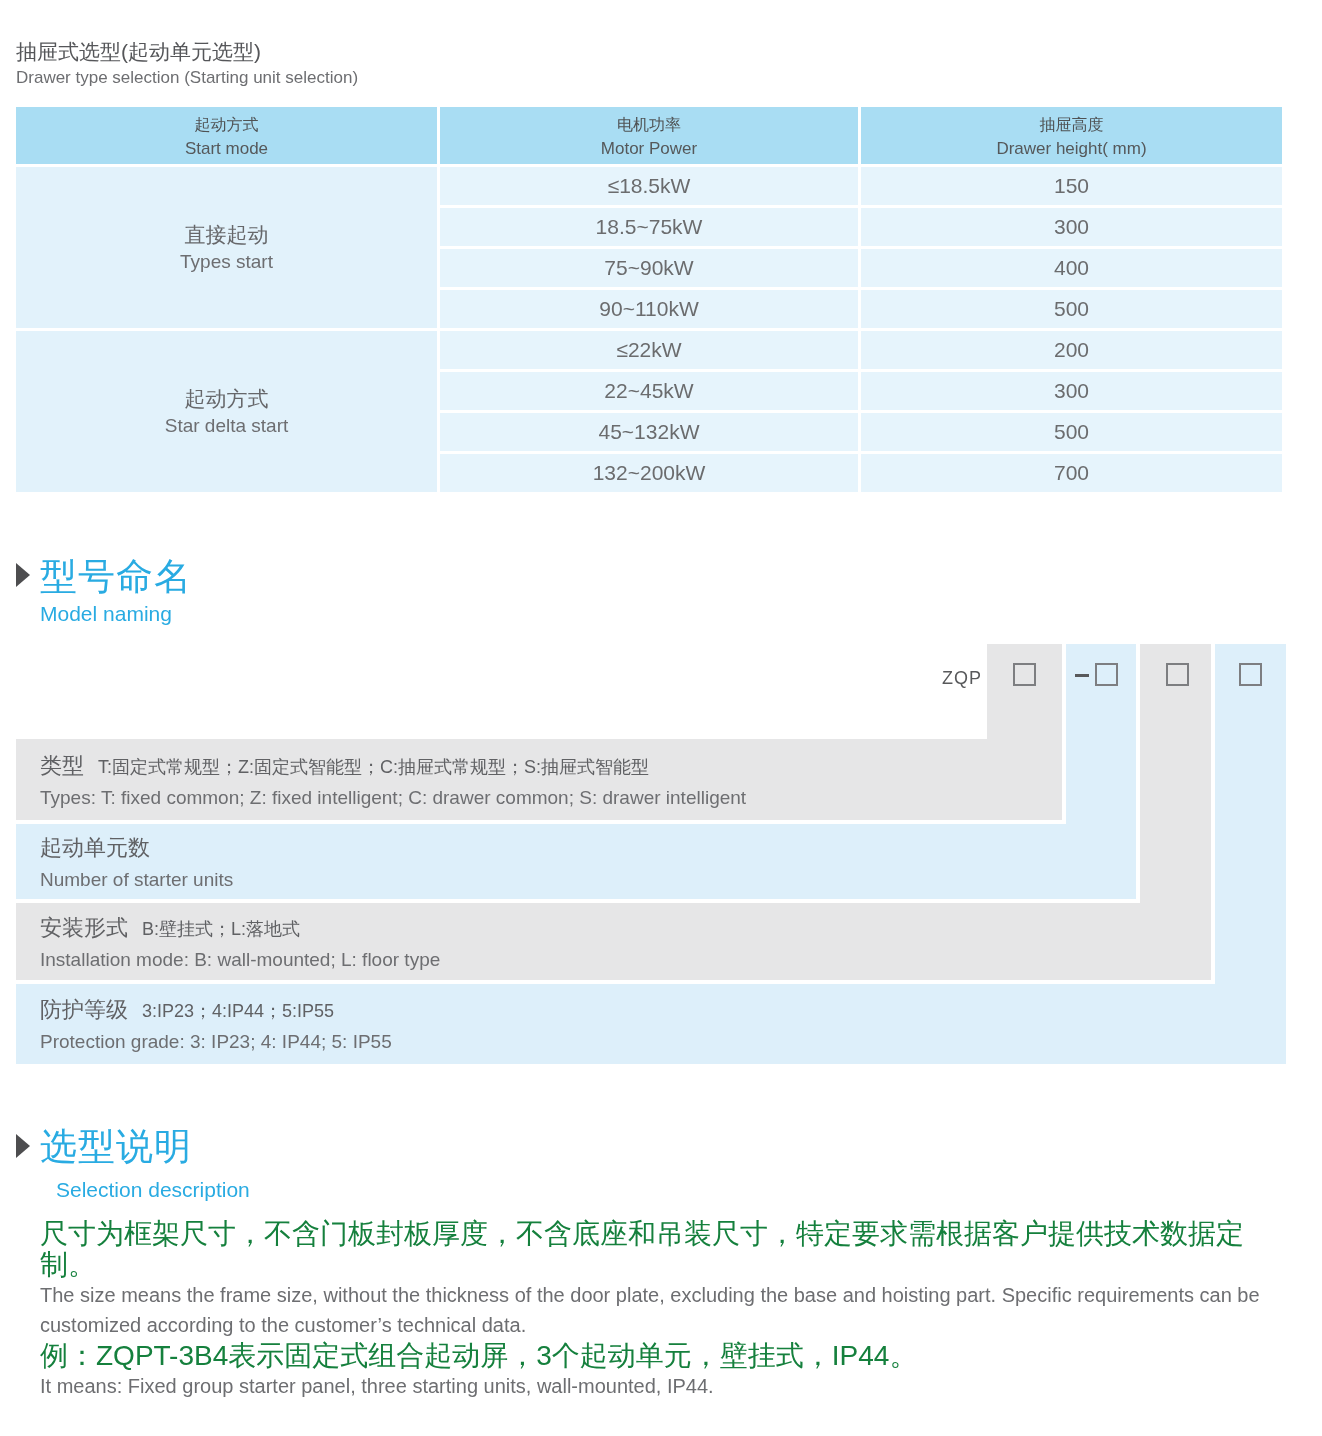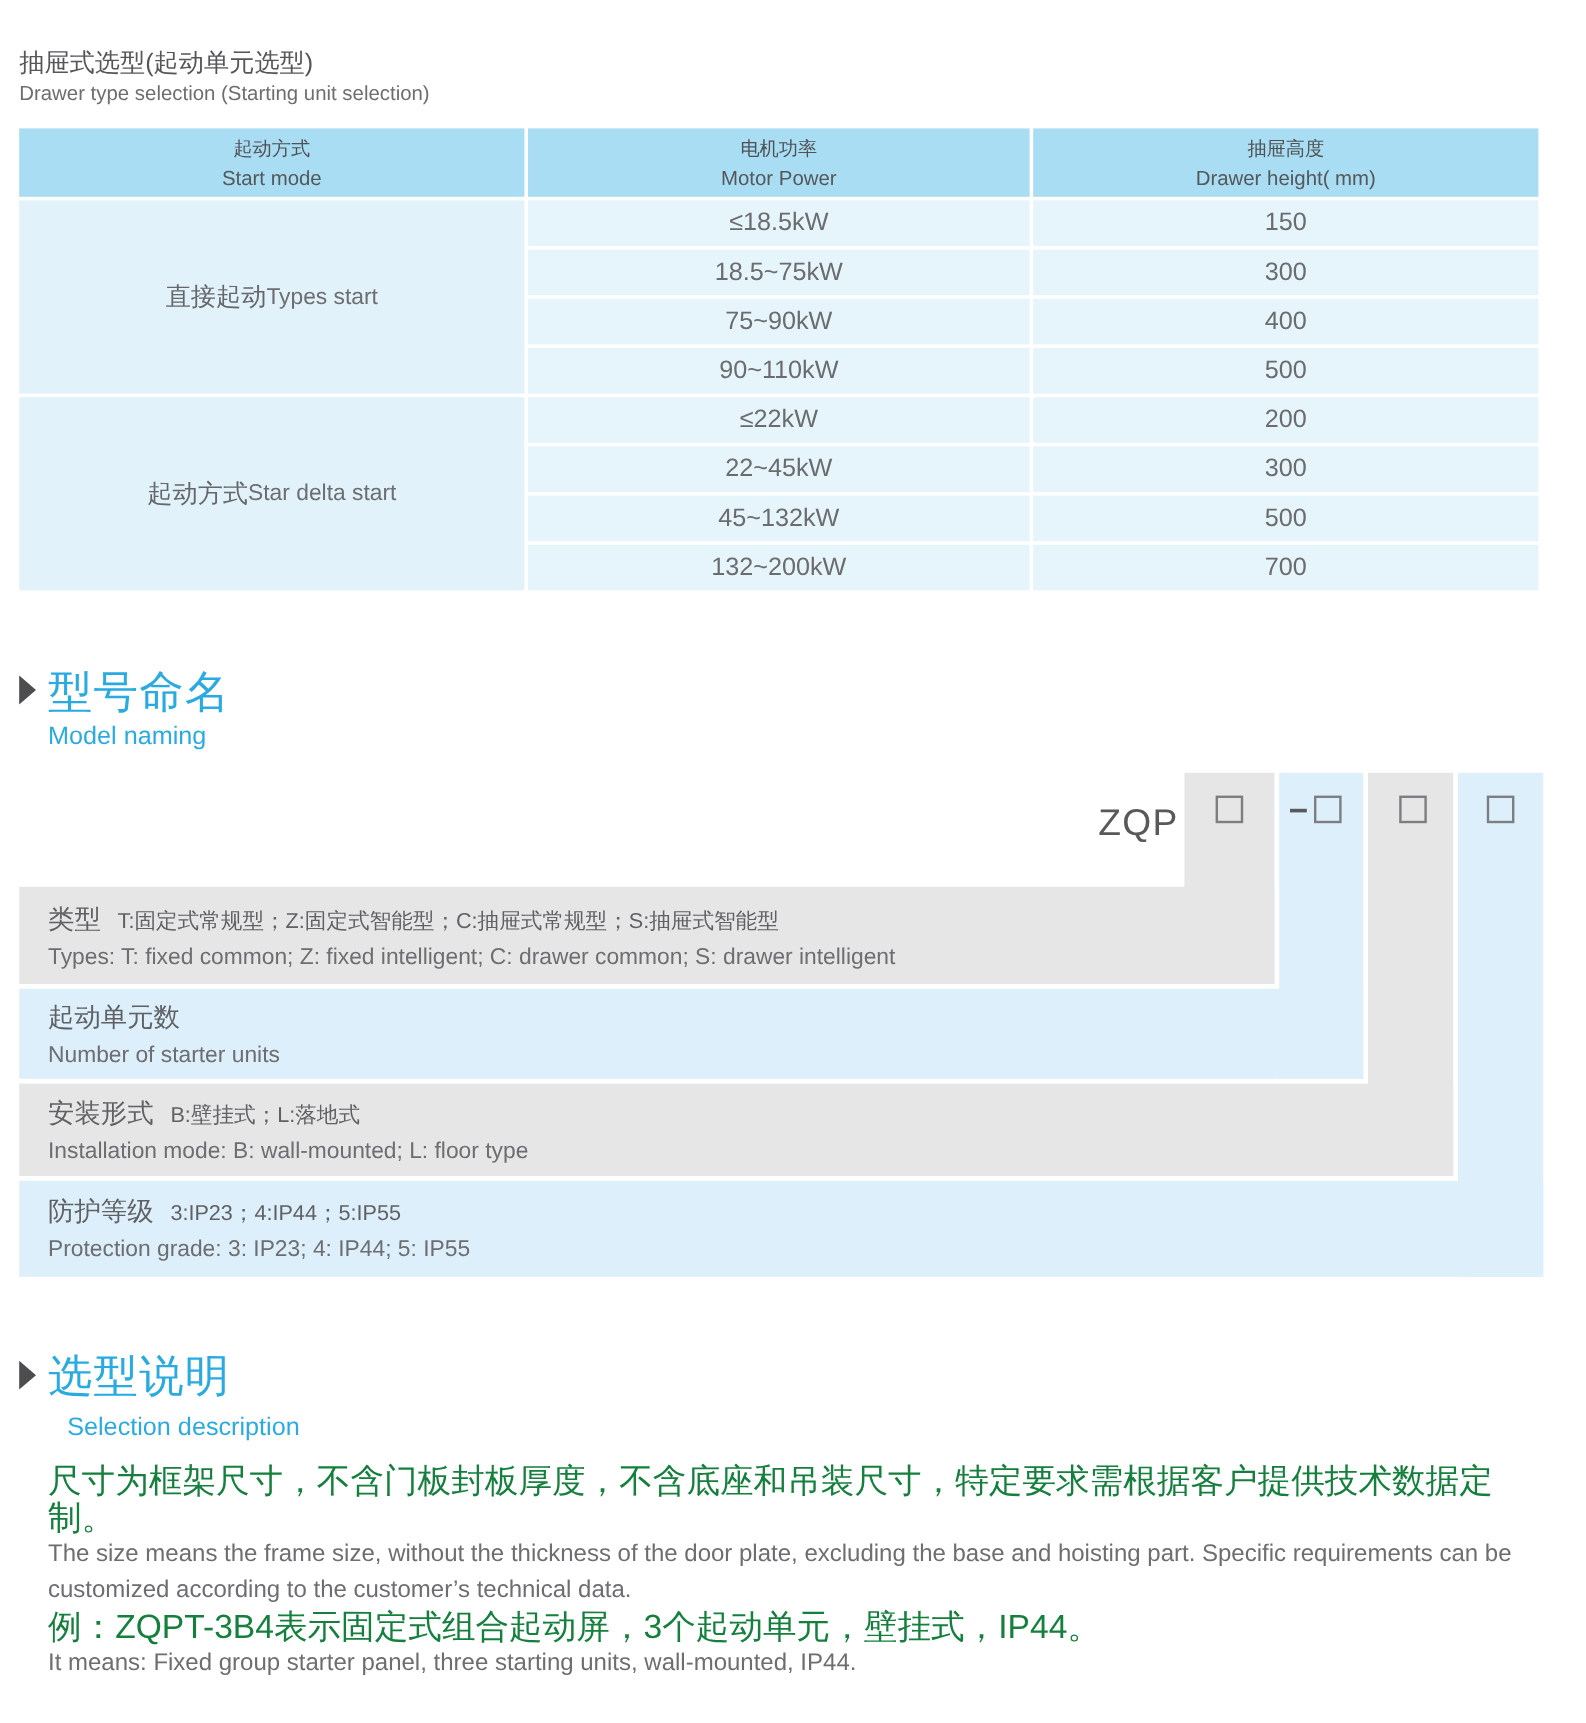--- a/index.html
+++ b/index.html
@@ -13,21 +13,21 @@
 
   
   .sel-table { position:absolute; left:16px; top:79px; width:1266px;
                display:grid; grid-template-columns:421px 418px 421px;
                grid-template-rows:57px repeat(8,38px); gap:3px; }
   .th { background:#a9ddf3; display:flex; flex-direction:column; align-items:center; justify-content:center; }
   .th .cn { font-size:16px; color:#4f5254; line-height:26px; }
   .th .en { font-size:17px; color:#55585a; line-height:21px; }
   .td { background:#e6f4fc; display:flex; align-items:center; justify-content:center;
         font-size:21px; color:#6b6c6e; }
-  .mode-cell { grid-row:span 4; background:#e2f2fb;text-align:center; }
+  .mode-cell { grid-row:span 4; flex-direction:column; background:#e2f2fb;text-align:center; }
   .mode-cell .cn { font-size:21px; color:#66676a; line-height:28px; }
   .mode-cell .en { font-size:19px; color:#6d6e71; line-height:25px; }
 
   
   .sec-marker { position:absolute; width:0; height:0;
                 border-top:12px solid transparent; border-bottom:12px solid transparent;
                 border-left:14px solid #4d4d4f; }
   .sec-title-cn { position:absolute; font-size:37px; color:#29abe2; letter-spacing:1px; }
   .sec-title-en { position:absolute; font-size:21px; color:#29abe2; }
 
@@ -35,21 +35,21 @@
   .diagram { position:absolute; left:16px; top:616px; width:1270px; height:420px; }
   .band, .vcol { position:absolute; }
   .blue { background:#ddeffa; }
   .gray { background:#e6e6e7; }
   .band { left:0; display:flex; flex-direction:column; justify-content:center; padding-left:24px; }
   .band-line1 { display:flex; align-items:baseline; }
   .band-cn  { font-size:22px; color:#606164; }
   .band-sub { font-size:18px; color:#606164; margin-left:14px; }
   .band-en  { font-size:19px; color:#6d6e71; margin-top:6px; }
   .code-zqp { position:absolute; left:850px; top:24px; width:116px; text-align:right;
-              font-size:31px; color:#58595b; letter-spacing:1px; }
+              font-size:18px; color:#58595b; letter-spacing:1px; }
   .code-box { position:absolute; top:19px; width:23px; height:23px;
               border:2px solid #7d7e81; background:transparent; }
   .code-dash { position:absolute; top:30px; width:14px; height:3px; background:#58595b; }
 
   
   .desc { position:absolute; left:40px; top:1190px; width:1250px; }
   .desc p { margin:0; }
   .desc .cn { font-size:28px; color:#15803d; line-height:31px; }
   .desc .en { font-size:20px; color:#6d6e71; line-height:30px; }
 </style>

